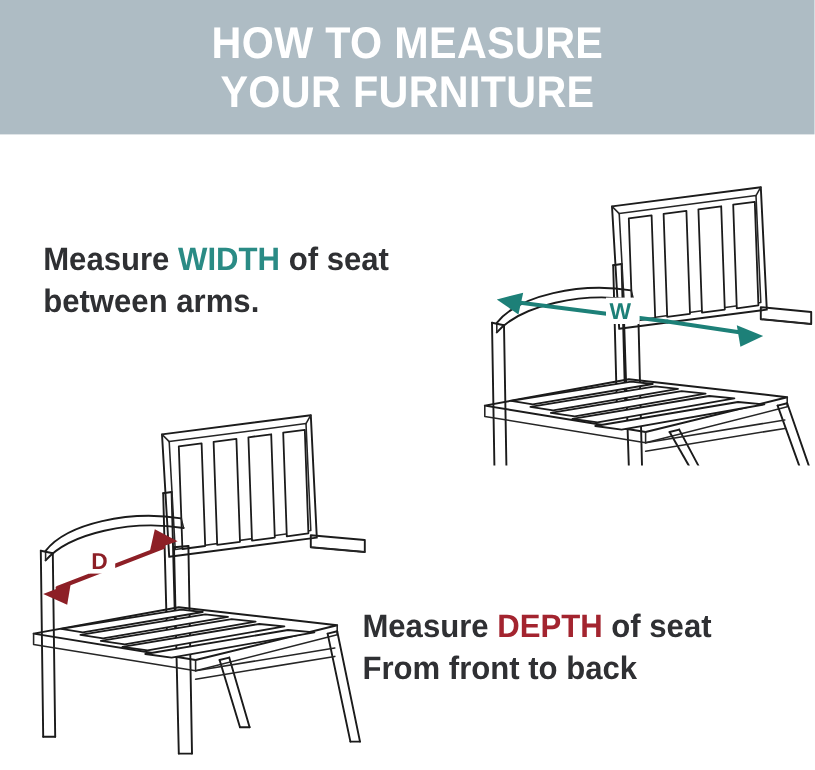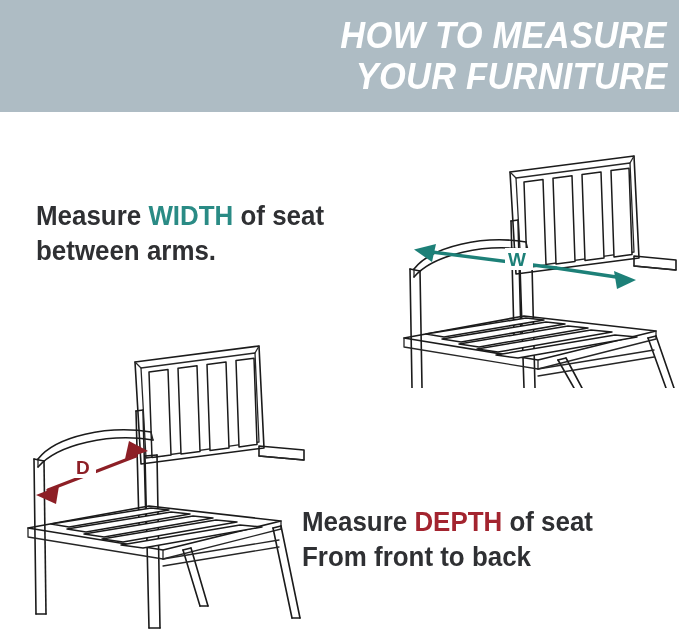--- a/index.html
+++ b/index.html
@@ -19,23 +19,22 @@
   
   .header-band {
     position: absolute;
     left: 0;
     top: 0;
     width: 679px;
     height: 112px;
     background: #aebcc4;
     display: flex;
     flex-direction: column;
-    align-items: flex-end;
+    align-items: center;
     justify-content: center;
-    font-style: italic;
   }
   .header-line {
     color: #ffffff;
     font-family: "Liberation Sans", sans-serif;
     font-weight: 700;
     font-size: 37px;
     letter-spacing: 0.3px;
     line-height: 1.12;
     text-align: center;
     transform: scaleX(0.93);

